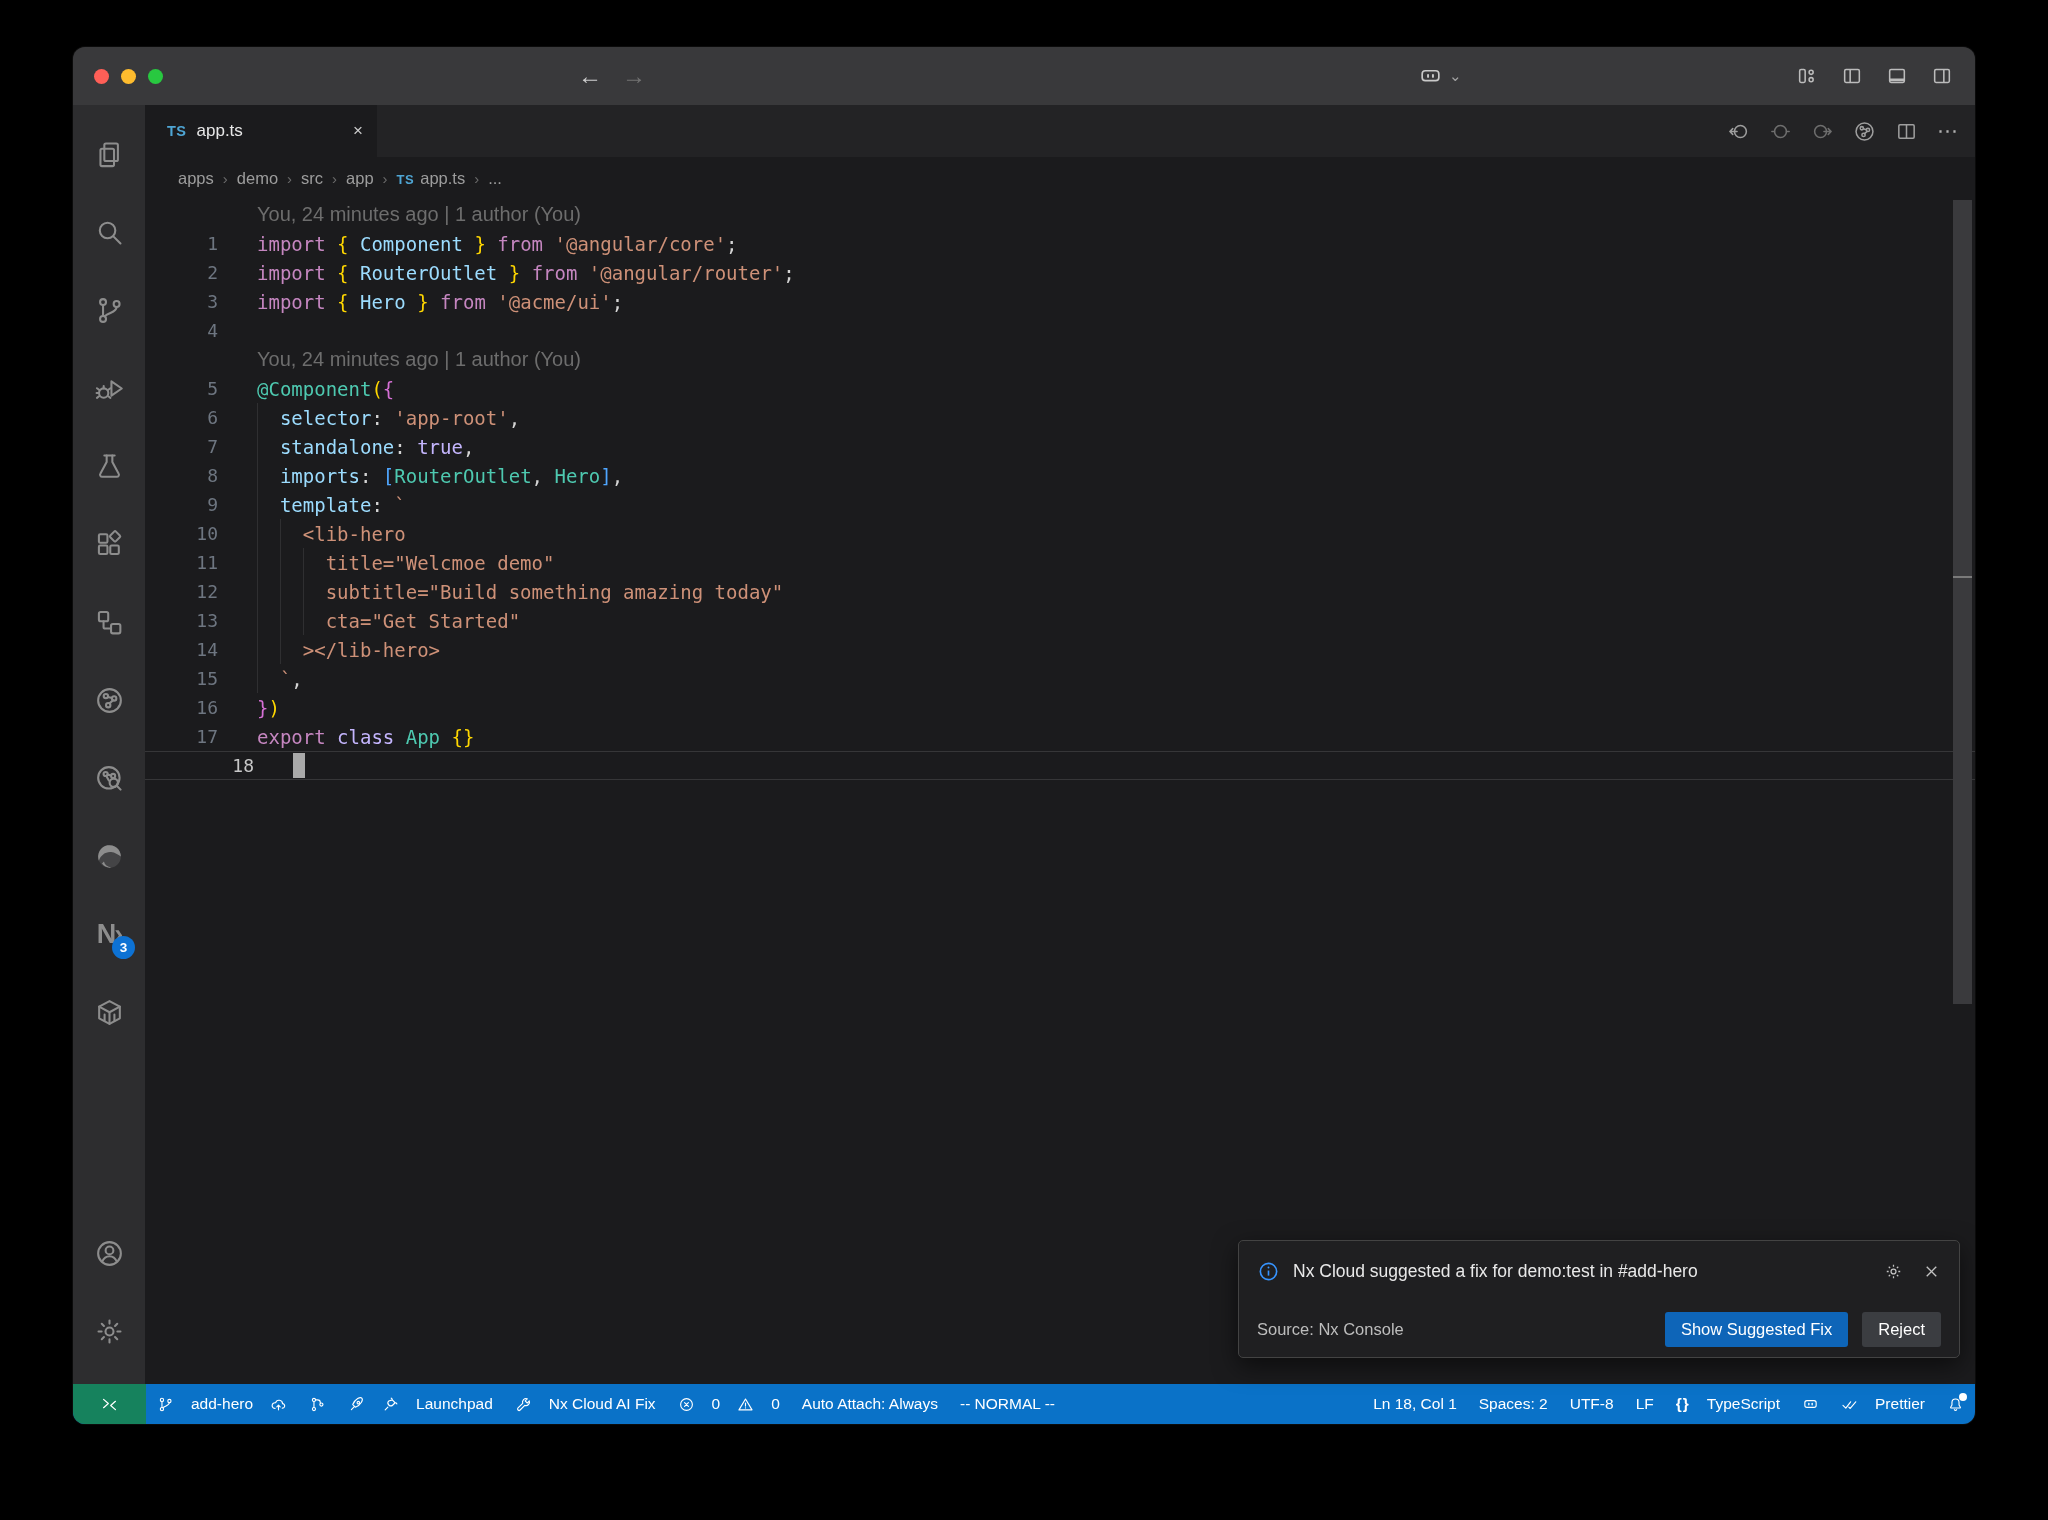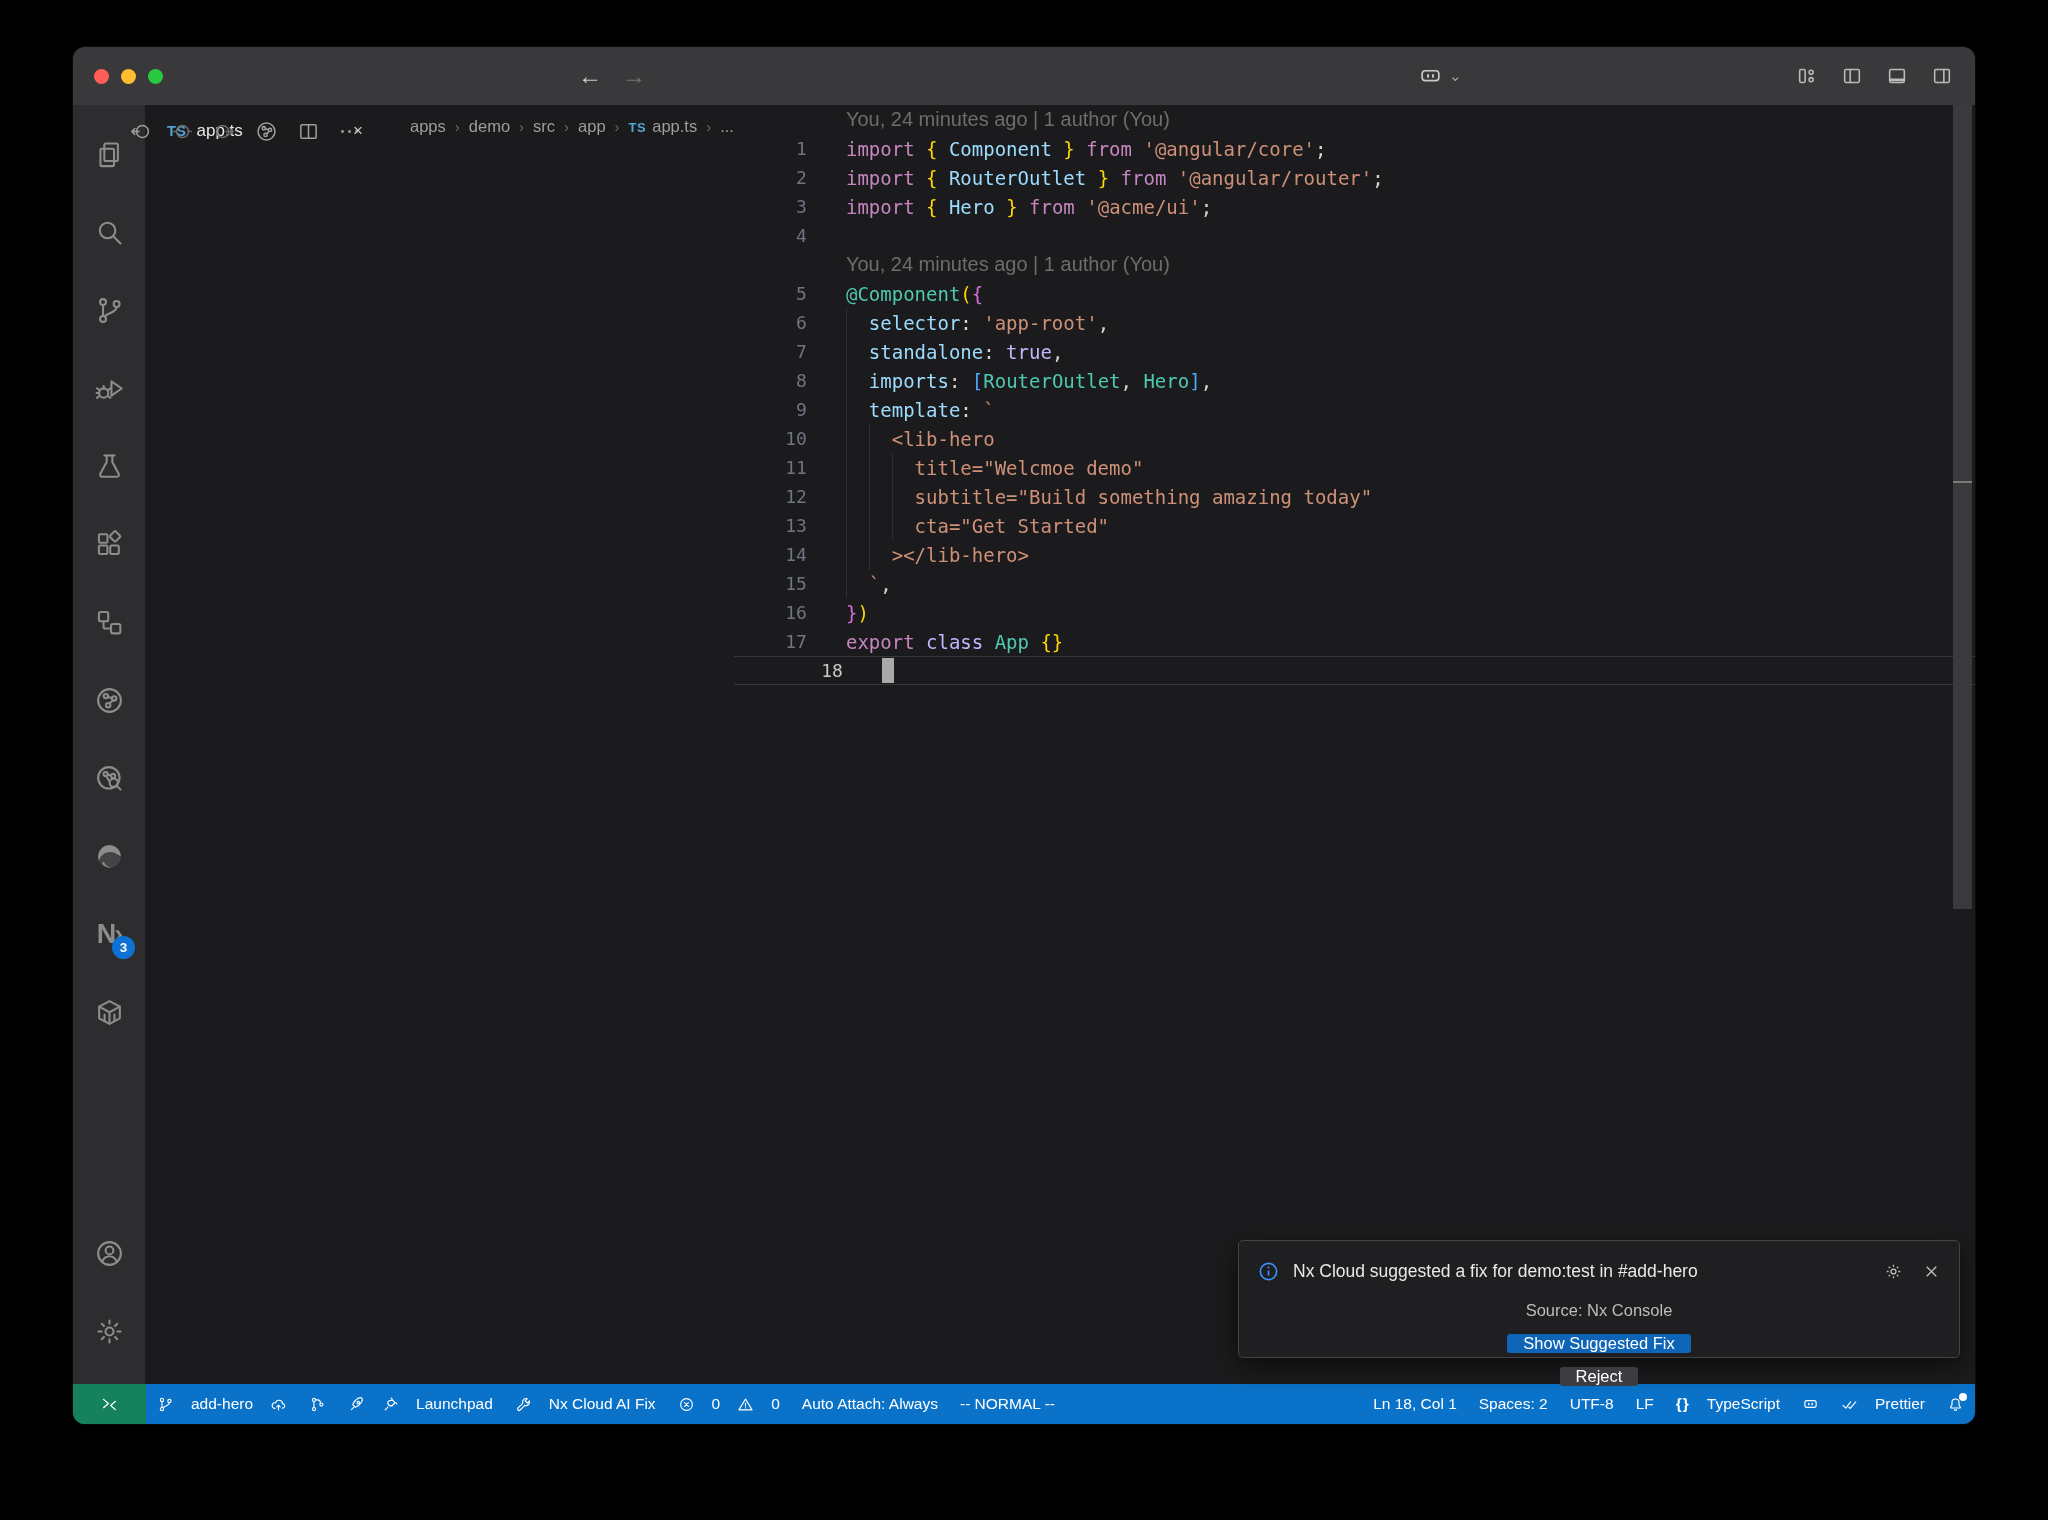--- a/index.html
+++ b/index.html
@@ -24,21 +24,21 @@
   
   .main{flex:1;display:flex;min-height:0;}
   .activitybar{width:72px;flex:none;background:#2d2d2f;display:flex;flex-direction:column;align-items:center;padding-top:10px;}
   .ab-group-top{display:flex;flex-direction:column;}
   .ab-item{width:72px;height:78px;display:flex;align-items:center;justify-content:center;color:#8d8d8d;position:relative;cursor:pointer;}
   .ab-item svg{width:31px;height:31px;}
   .ab-spacer{flex:1;}
   .badge{position:absolute;right:10px;bottom:14px;min-width:23px;height:23px;border-radius:12px;background:#0d72d4;color:#fff;font-size:13.5px;font-weight:bold;display:flex;align-items:center;justify-content:center;}
   .nx-text{font-size:27px;font-weight:bold;color:#8d8d8d;letter-spacing:-2px;font-family:"Liberation Sans",sans-serif;}
 
-  .editorcol{flex:1;display:flex;min-width:0;position:relative;}
+  .editorcol{flex:1;display:flex;flex-direction:column;min-width:0;position:relative;}
 
   
   .tabs{height:52px;flex:none;background:#232325;display:flex;position:relative;}
   .tab{width:196px;background:#1b1b1d;display:flex;align-items:center;gap:10px;padding:0 14px 0 22px;color:#e8e8e8;font-size:17px;cursor:pointer;}
   .ts-badge{color:#4fa6d5;font-weight:bold;font-size:14.5px;letter-spacing:.5px;}
   .tab .close{margin-left:auto;font-size:17px;color:#cccccc;}
   .ed-actions{position:absolute;right:16px;top:0;height:100%;display:flex;align-items:center;gap:19px;color:#9e9e9e;}
   .ed-actions svg{width:23px;height:23px;}
   .ed-actions .dim{color:#6e6e6e;}
   .ed-actions .dots{font-size:21px;letter-spacing:1px;color:#b0b0b0;}
@@ -63,21 +63,21 @@
   .scrollbar{position:absolute;right:3px;top:-22px;width:19px;height:826px;background:#3a3a3d;}
   .scroll-mark{position:absolute;left:0;right:0;top:398px;height:2px;background:#7a7a7a;}
 
   
   .notif{position:absolute;right:15px;bottom:66px;width:720px;height:116px;background:#1f1f21;border:1px solid #434343;border-radius:5px;box-shadow:0 8px 24px rgba(0,0,0,.55);display:flex;flex-direction:column;z-index:5;}
   .notif-top{height:60px;display:flex;align-items:center;gap:13px;padding:0 18px;}
   .notif-top svg.info{width:23px;height:23px;color:#3794FF;flex:none;}
   .notif-title{flex:1;color:#e9e9e9;font-size:17.5px;}
   .notif-acts{display:flex;gap:19px;color:#c2c2c2;align-items:center;}
   .notif-acts svg{width:19px;height:19px;}
-  .notif-bot{height:56px;display:flex;align-items:center;padding:0 18px;gap:14px;flex-direction:column;}
+  .notif-bot{height:56px;display:flex;align-items:center;padding:0 18px;gap:14px;}
   .notif-src{color:#bdbdbd;font-size:16.5px;flex:1;}
   .btn{height:35px;border:none;border-radius:3px;padding:0 16px;font-size:16.5px;color:#fff;font-family:"Liberation Sans",sans-serif;cursor:pointer;}
   .btn.primary{background:#0e65b8;}
   .btn.secondary{background:#3b3d41;}
 
   
   .statusbar{height:40px;flex:none;background:#0a72c8;display:flex;justify-content:space-between;color:#fff;font-size:15.5px;}
   .sb-side{display:flex;align-items:stretch;}
   .sb-item{display:flex;align-items:center;gap:17px;padding:0 11px;cursor:pointer;white-space:nowrap;}
   .sb-item svg{width:17px;height:17px;}

